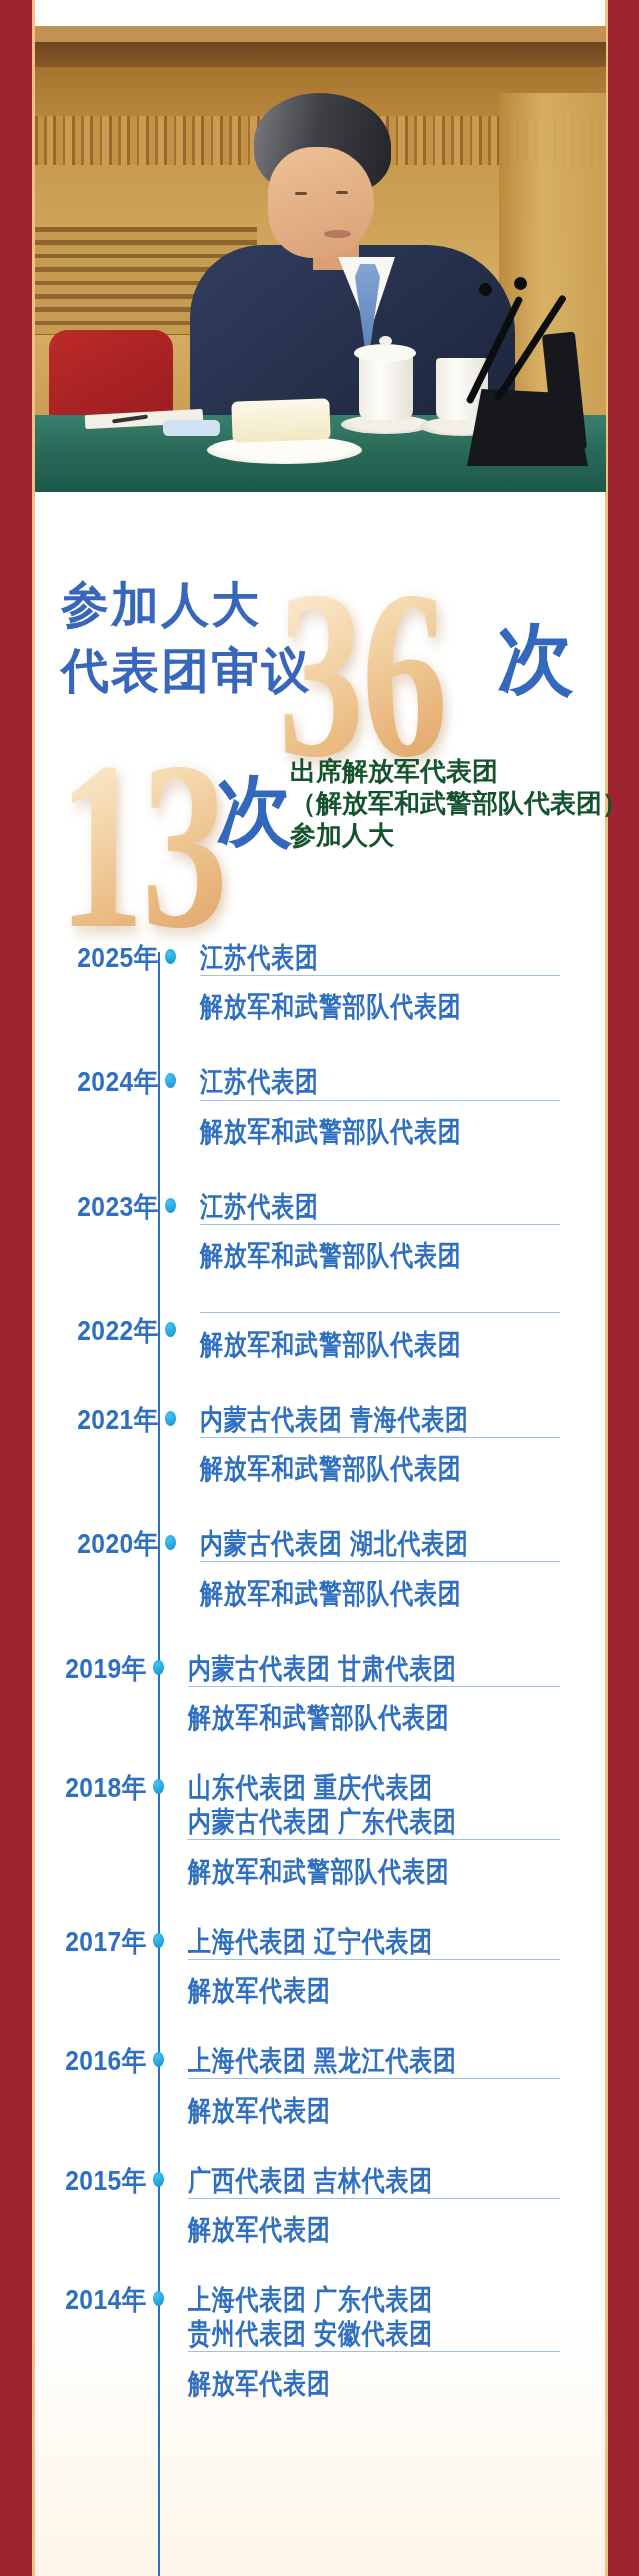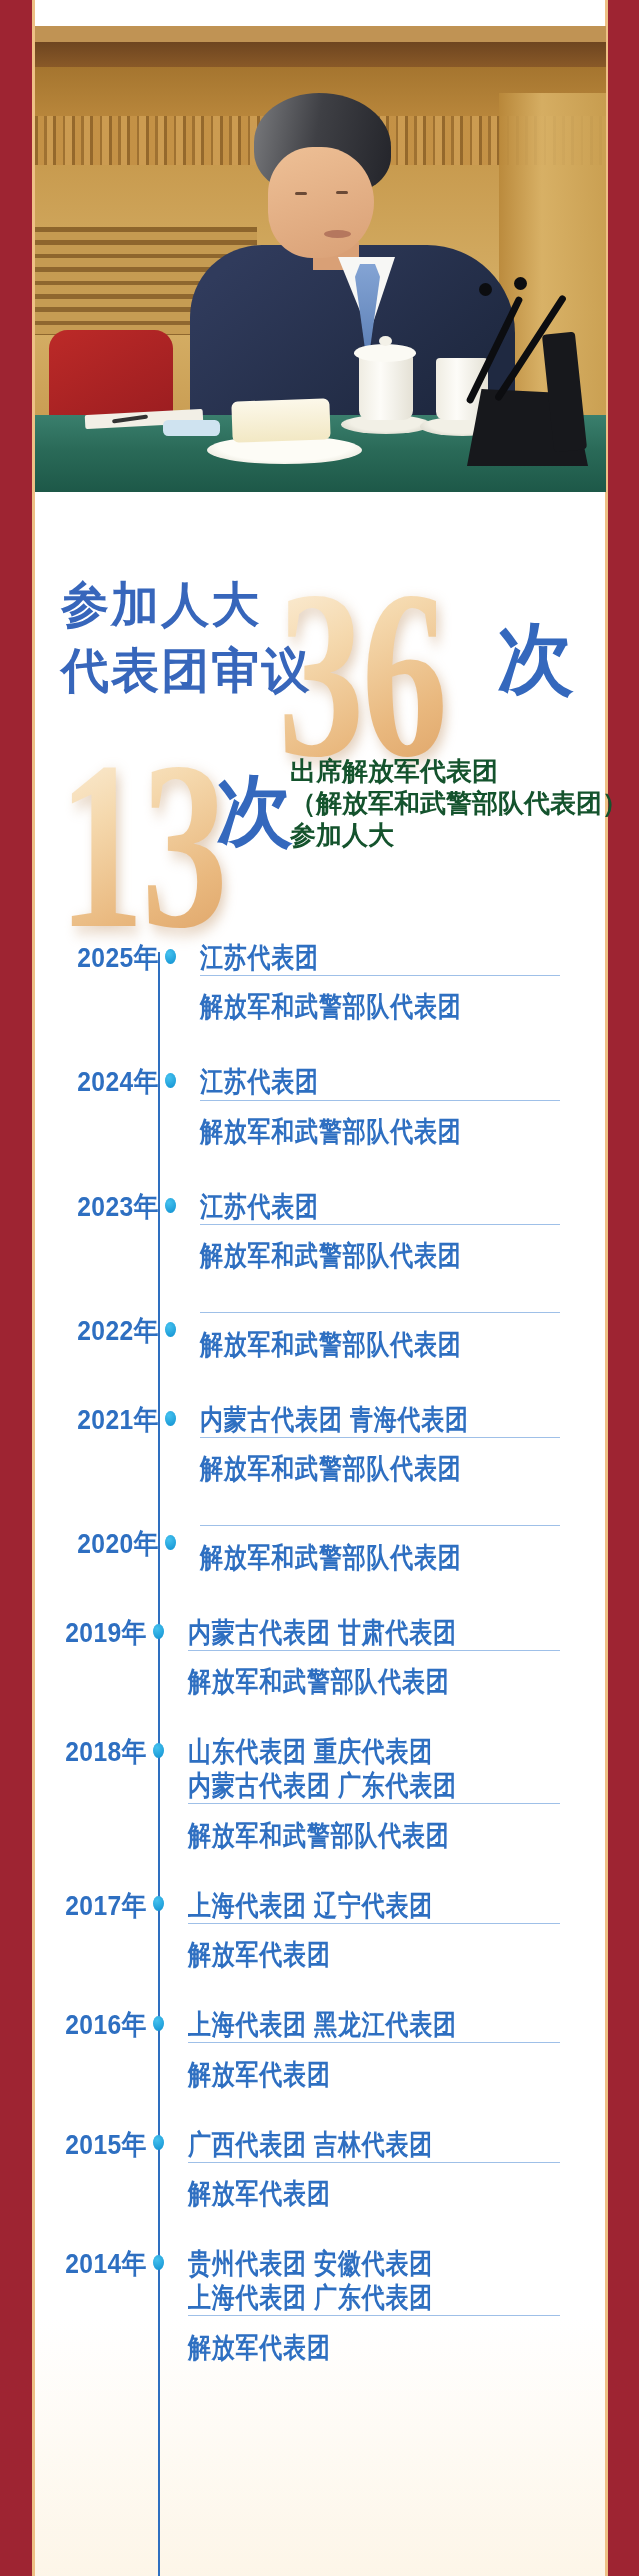--- a/index.html
+++ b/index.html
@@ -206,20 +206,21 @@
         <div class="content">
           <div class="delegation-line"><span class="cond">内蒙古代表团 青海代表团</span></div>
           <div class="divider"></div>
           <div class="pla-line"><span class="cond">解放军和武警部队代表团</span></div>
         </div>
       </div>
       <div class="entry single">
         <div class="year"><span class="cond-y">2020年</span></div>
         <span class="dot"></span>
         <div class="content">
+          <div class="delegation-line"><span class="cond">内蒙古代表团 湖北代表团</span></div>
           <div class="divider"></div>
           <div class="pla-line"><span class="cond">解放军和武警部队代表团</span></div>
         </div>
       </div>
       <div class="entry multi">
         <div class="year"><span class="cond-y">2019年</span></div>
         <span class="dot"></span>
         <div class="content">
           <div class="delegation-line"><span class="cond">内蒙古代表团 甘肃代表团</span></div>
           <div class="divider"></div>
@@ -260,21 +261,21 @@
         <div class="content">
           <div class="delegation-line"><span class="cond">广西代表团 吉林代表团</span></div>
           <div class="divider"></div>
           <div class="pla-line"><span class="cond">解放军代表团</span></div>
         </div>
       </div>
       <div class="entry multi">
         <div class="year"><span class="cond-y">2014年</span></div>
         <span class="dot"></span>
         <div class="content">
+          <div class="delegation-line"><span class="cond">上海代表团 广东代表团</span></div>
           <div class="delegation-line"><span class="cond">贵州代表团 安徽代表团</span></div>
-          <div class="delegation-line"><span class="cond">上海代表团 广东代表团</span></div>
           <div class="divider"></div>
           <div class="pla-line"><span class="cond">解放军代表团</span></div>
         </div>
       </div>
     </div>
 </section>
 
 
 </body></html>

